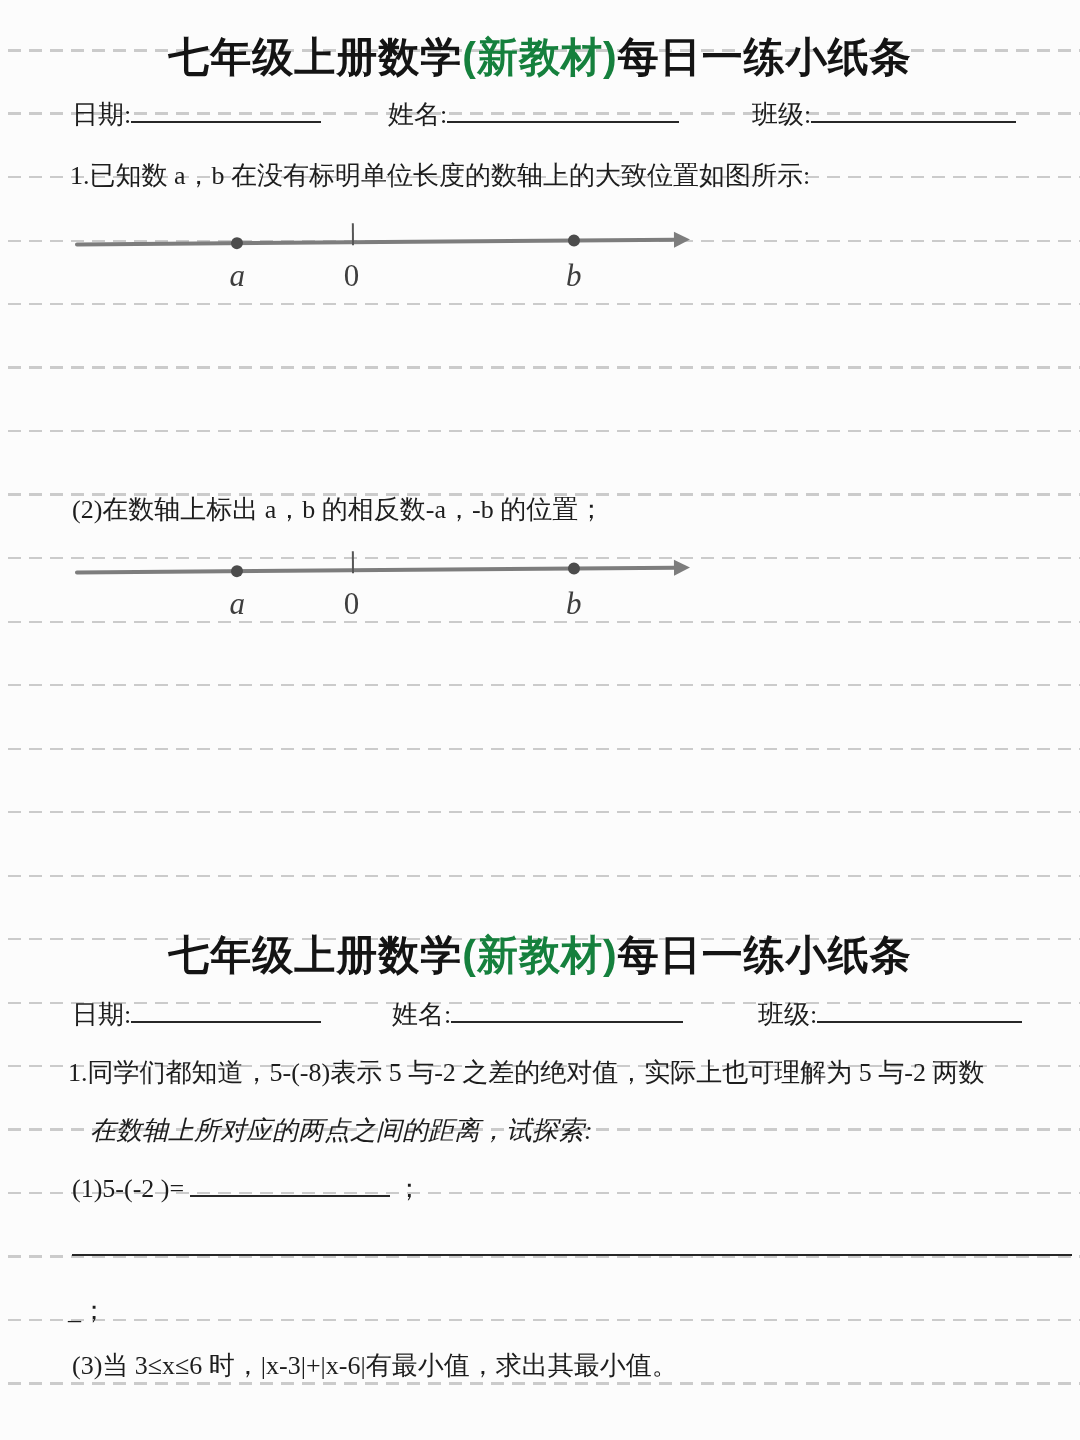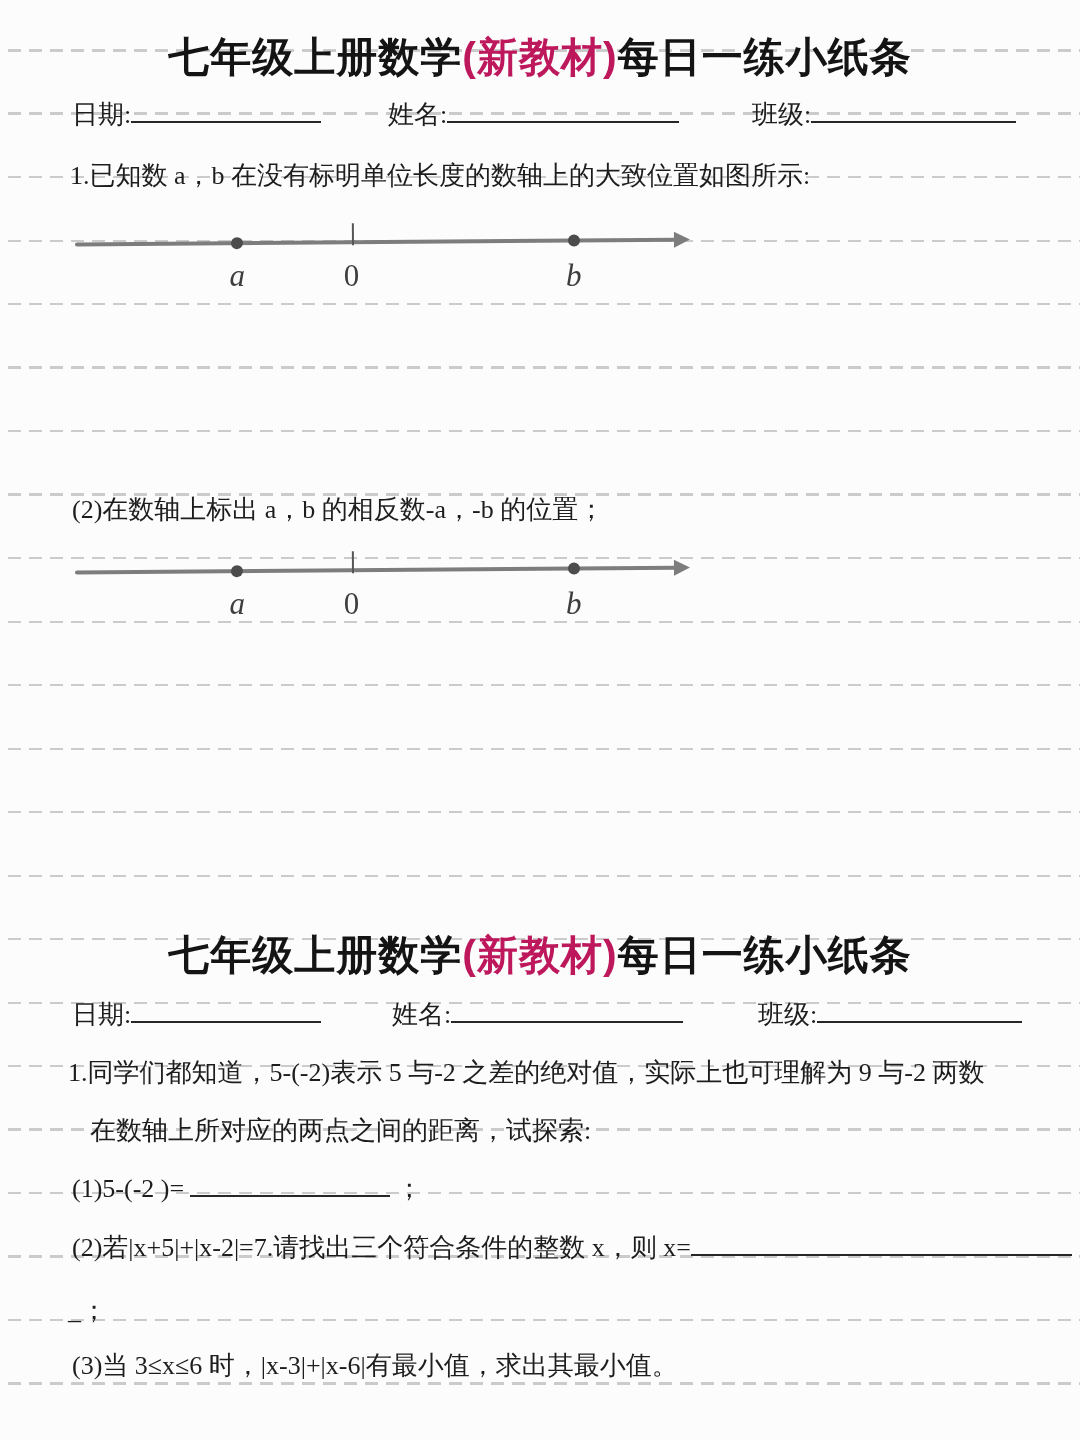--- a/index.html
+++ b/index.html
@@ -22,21 +22,21 @@
   }
   .content { position:absolute; inset:0; z-index:1; }
 
   .sheet-title {
     position:absolute; left:0; width:100%;
     text-align:center;
     font-family:"Liberation Sans","DejaVu Sans",sans-serif;
     font-weight:700; font-size:41px; letter-spacing:1px;
     color:#141414; white-space:nowrap;
   }
-  .sheet-title .accent { color:#be185d; }
+  .sheet-title .accent { color:#15803d; }
   .t1 { top:30px; }
   .t2 { top:928px; }
 
   .field { position:absolute; font-size:26px; white-space:nowrap; }
   .blank {
     display:inline-block; height:26px;
     border-bottom:2.5px solid #272727;
     vertical-align:baseline;
   }
   .blank-date  { width:190px; }
@@ -124,31 +124,30 @@
       <span class="nl-label it nl-label-b">b</span>
     </div>
 
 
     <div class="sheet-title t2"><span>七年级上册数学</span><span class="accent">(新教材)</span><span>每日一练小纸条</span></div>
 
     <div class="field" style="left:72px; top:997px;"><span>日期:</span><span class="blank blank-date"></span></div>
     <div class="field" style="left:392px; top:997px;"><span>姓名:</span><span class="blank blank-name"></span></div>
     <div class="field" style="left:758px; top:997px;"><span>班级:</span><span class="blank blank-class"></span></div>
 
-    <div class="bodyline" style="left:68px; top:1055px;">1.同学们都知道，5-(-2)表示 5 与-2 之差的绝对值，实际上也可理解为 9 与-2 两数</div>
-    <div class="bodyline" style="left:90px; top:1113px;">在数轴上所对应的两点之间的距离，试探索:</div>
+    <div class="bodyline" style="left:68px; top:1055px;">1.同学们都知道，5-(-8)表示 5 与-2 之差的绝对值，实际上也可理解为 5 与-2 两数</div>
+    <div class="bodyline" style="left:90px; top:1113px;font-style:italic;">在数轴上所对应的两点之间的距离，试探索:</div>
 
     <div class="bodyline fill-row" style="left:72px; top:1171px;text-align:right;">
         <span>(1)5-(-2 )=</span>
         <span class="blank-inline s2sub1-blank"></span>
         <span>；</span>
       </div>
 
     <div class="bodyline fill-row s2sub2" style="left:72px; top:1230px;">
-        <span>(2)若|x+5|+|x-2|=7.请找出三个符合条件的整数 x，则 x=</span>
         <span class="blank-inline blank-grow"></span>
       </div>
 
     <div class="bodyline" style="left:68px; top:1293px;">_；</div>
 
     <div class="bodyline" style="left:72px; top:1348px;">(3)当 3≤x≤6 时，|x-3|+|x-6|有最小值，求出其最小值。</div>
 
   </div>
 </div>
 

